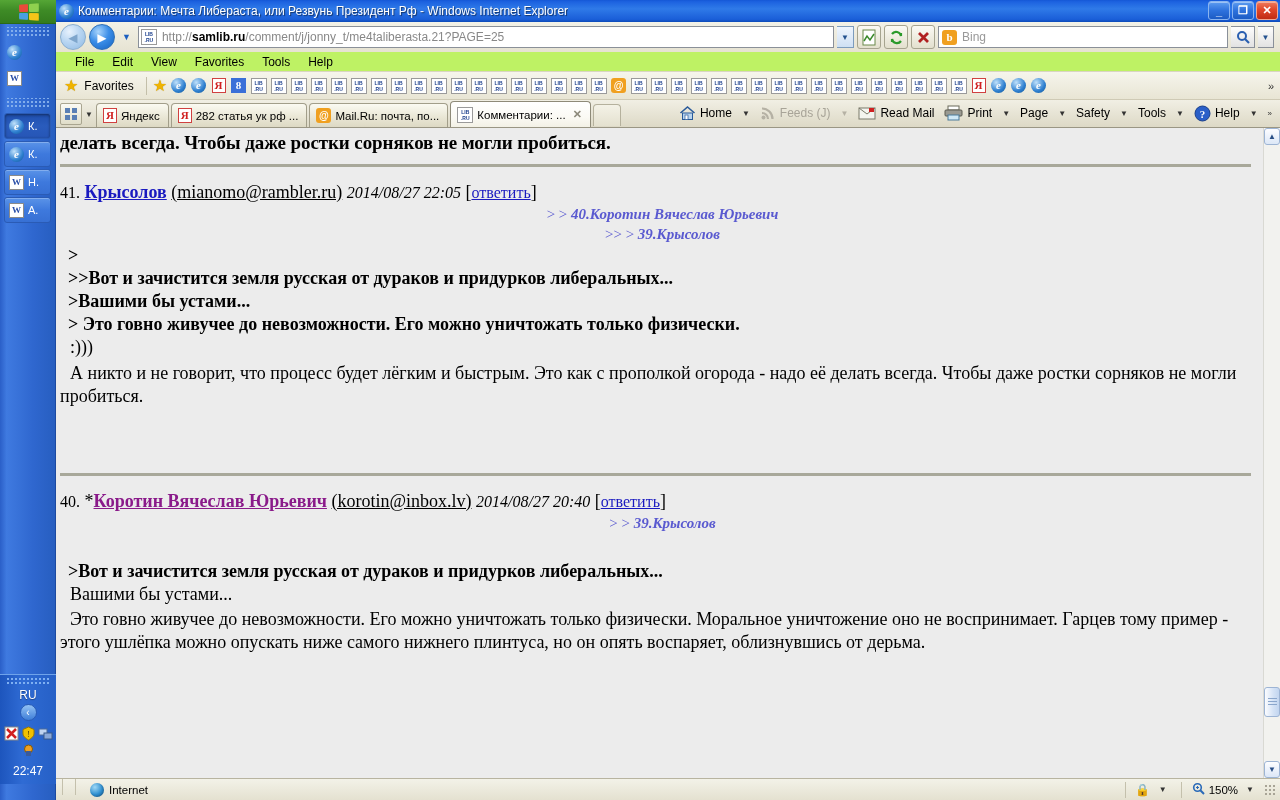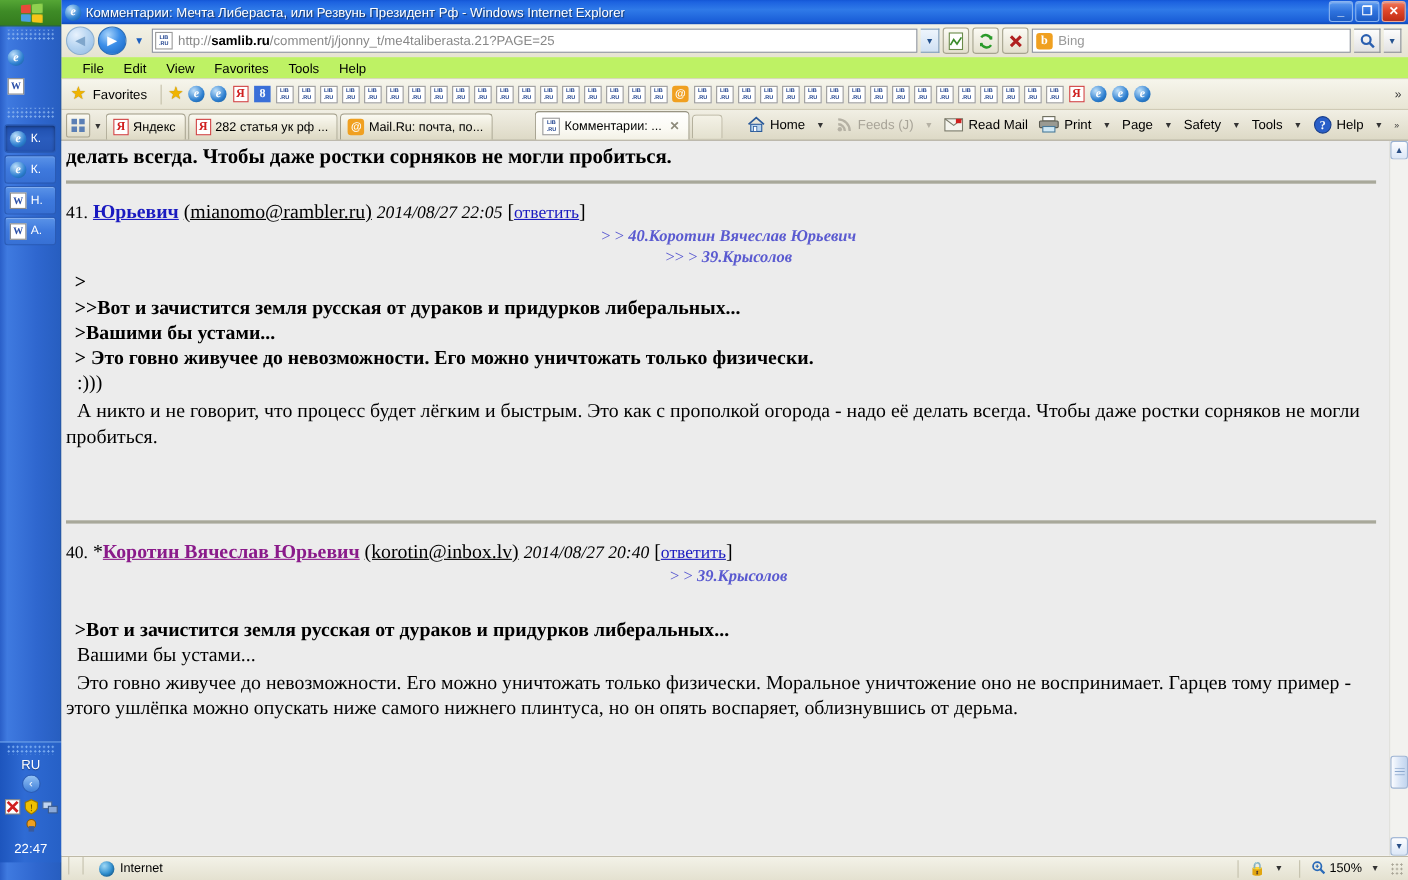--- a/index.html
+++ b/index.html
@@ -261,21 +261,21 @@
     height: 24px; display: flex; align-items: center; gap: 4px;
     padding: 0 8px 0 6px;
     border: 1px solid #a29e8a; border-bottom: none;
     border-radius: 4px 4px 0 0;
     background: linear-gradient(to bottom, #fbfaf2 0%, #eae7d6 55%, #ddd9c4 100%);
     font-size: 11.5px; color: #000; margin-right: 2px;
     max-width: 170px; white-space: nowrap; overflow: hidden;
   }
   .tab.active {
     background: linear-gradient(to bottom, #ffffff 0%, #fbfaf4 60%, #f3f1e6 100%);
-    height: 26px; border-color: #8e8a78; margin-left: 36px;
+    height: 26px; border-color: #8e8a78;
   }
   .tab .tclose { color: #8d8a7b; font-size: 11px; font-weight: bold; margin-left: 3px; }
   .tab-new {
     width: 28px; height: 22px; margin-bottom: 1px;
     border: 1px solid #b5b19d; border-bottom: none; border-radius: 4px 4px 0 0;
     background: linear-gradient(to bottom,#f4f2e7,#e4e1cf);
   }
   #cmdbar {
     margin-left: auto; height: 28px; display: flex; align-items: center;
     gap: 2px; padding-right: 4px; margin-top: 44px;
@@ -760,21 +760,21 @@
     <div id="page">
       <div id="page-inner">
 
         <div class="cut-line">делать всегда. Чтобы даже ростки сорняков не могли пробиться.</div>
 
         <div class="hr"></div>
 
         <div>
           <div class="cmt-head">
             <span class="cmt-num">41.</span>
-            <span class="author">Юрьевич</span>
+            <span class="author">Крысолов</span>
             <span class="email">(mianomo@rambler.ru)</span>
             <span class="cmt-date">2014/08/27 22:05</span>
             <span>[</span><span class="reply">ответить</span><span>]</span>
           </div>
           <div class="ref"><span class="gt">&gt; &gt; </span><span>40.Коротин Вячеслав Юрьевич</span></div>
           <div class="ref"><span class="gt">&gt;&gt; &gt; </span><span>39.Крысолов</span></div>
 
           <div class="qline narrow">&gt;</div>
           <div class="qline narrow">&gt;&gt;Вот и зачистится земля русская от дураков и придурков либеральных...</div>
           <div class="qline narrow">&gt;Вашими бы устами...</div>

